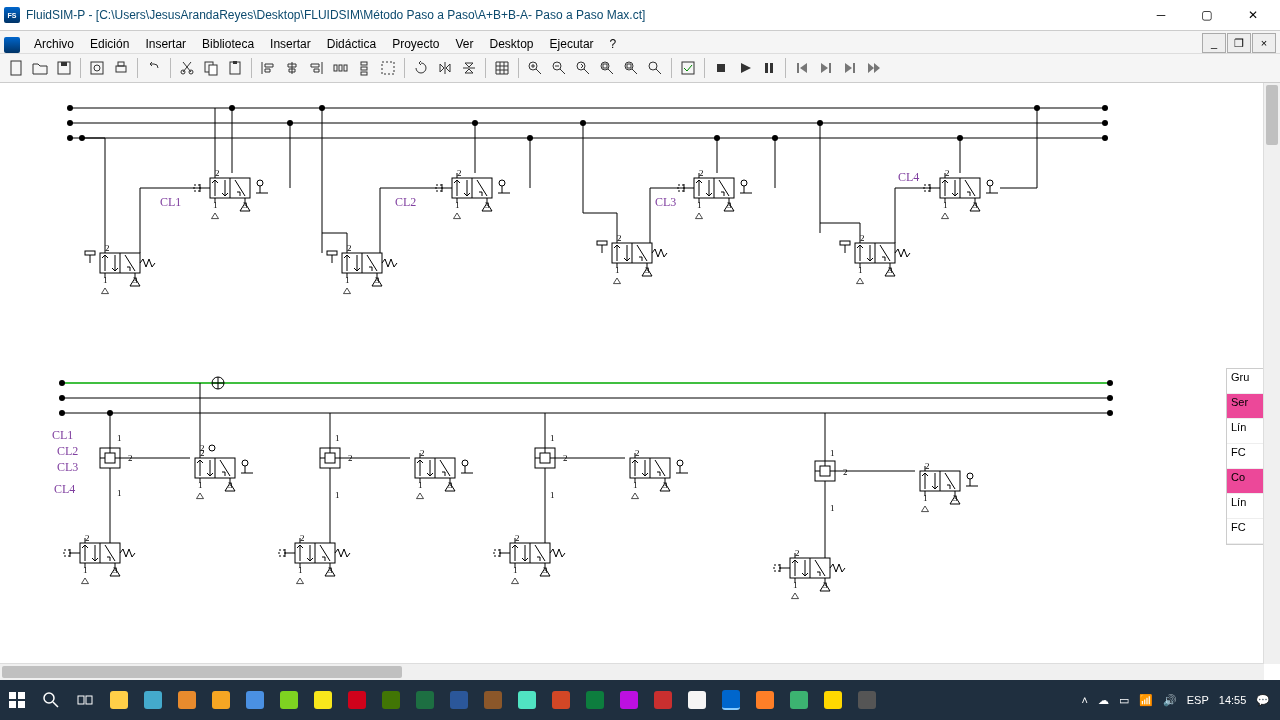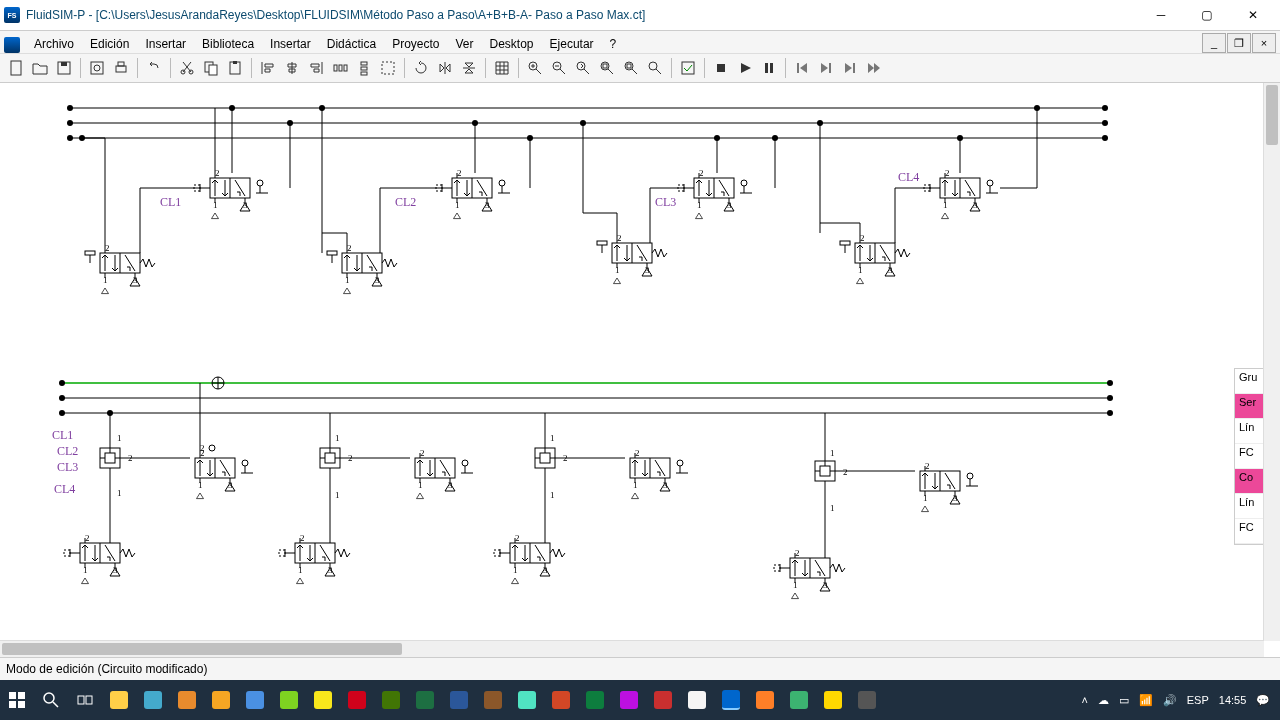--- a/index.html
+++ b/index.html
@@ -16,21 +16,21 @@
 .toolbar{height:28px;background:#f5f5f5;border-bottom:1px solid #ccc;display:flex;align-items:center;padding:0 4px;gap:0}
 .tbtn{width:22px;height:22px;display:flex;align-items:center;justify-content:center;cursor:pointer;margin:0 1px}
 .tsep{width:1px;height:20px;background:#bbb;margin:0 4px}
 .canvas-wrap{flex:1;position:relative;overflow:hidden;background:#fff}
 .canvas{position:absolute;inset:0}
 .vscroll{position:absolute;right:0;top:0;width:16px;bottom:16px;background:#f0f0f0;border-left:1px solid #ddd}
 .vscroll .thumb{position:absolute;left:2px;right:2px;top:2px;height:60px;background:#c0c0c0;border-radius:2px}
 .hscroll{position:absolute;left:0;bottom:0;right:16px;height:16px;background:#f0f0f0;border-top:1px solid #ddd}
 .hscroll .thumb{position:absolute;top:2px;bottom:2px;left:2px;width:400px;background:#c0c0c0;border-radius:2px}
 .statusbar{height:22px;background:#f5f5f5;border-top:1px solid #ccc;display:flex;align-items:center;padding:0 6px}
-.side-panel{position:absolute;right:8px;top:285px;width:36px;background:#fff;border:1px solid #ccc;font-size:11px}
+.side-panel{position:absolute;right:16px;top:285px;width:36px;background:#fff;border:1px solid #ccc;font-size:11px}
 .side-panel .row{height:20px;padding:2px 4px;border-bottom:1px solid #eee;white-space:nowrap;overflow:hidden}
 .side-panel .row.sel{background:#ec4899}
 .taskbar{height:40px;background:#1f2f3f;display:flex;align-items:center}
 .taskbar .tbicon{width:34px;height:40px;display:flex;align-items:center;justify-content:center;color:#fff;cursor:pointer}
 .taskbar .tbicon .sq{width:18px;height:18px;border-radius:3px}
 .taskbar .spacer{flex:1}
 .tray{display:flex;align-items:center;color:#fff;gap:10px;padding:0 10px;font-size:11px}
 svg{display:block}
 .cl-label{font-family:"Segoe UI";font-size:12px;fill:#8040a0;font-weight:500}
 .port{font-family:"Segoe UI";font-size:9px;fill:#000}
@@ -517,23 +517,20 @@
   </div>
 
   <div class="vscroll">
         <div class="thumb"></div>
       </div>
   <div class="hscroll">
         <div class="thumb"></div>
       </div>
  </div>
 
- <div class="statusbar">
-  <span>Modo de edición (Circuito modificado)</span>
- </div>
 
  <div class="taskbar">
   <div class="tbicon">
         <svg width="16" height="16">
           <rect x="0" y="0" width="7" height="7" fill="#fff"></rect>
           <rect x="9" y="0" width="7" height="7" fill="#fff"></rect>
           <rect x="0" y="9" width="7" height="7" fill="#fff"></rect>
           <rect x="9" y="9" width="7" height="7" fill="#fff"></rect>
         </svg>
       </div>

